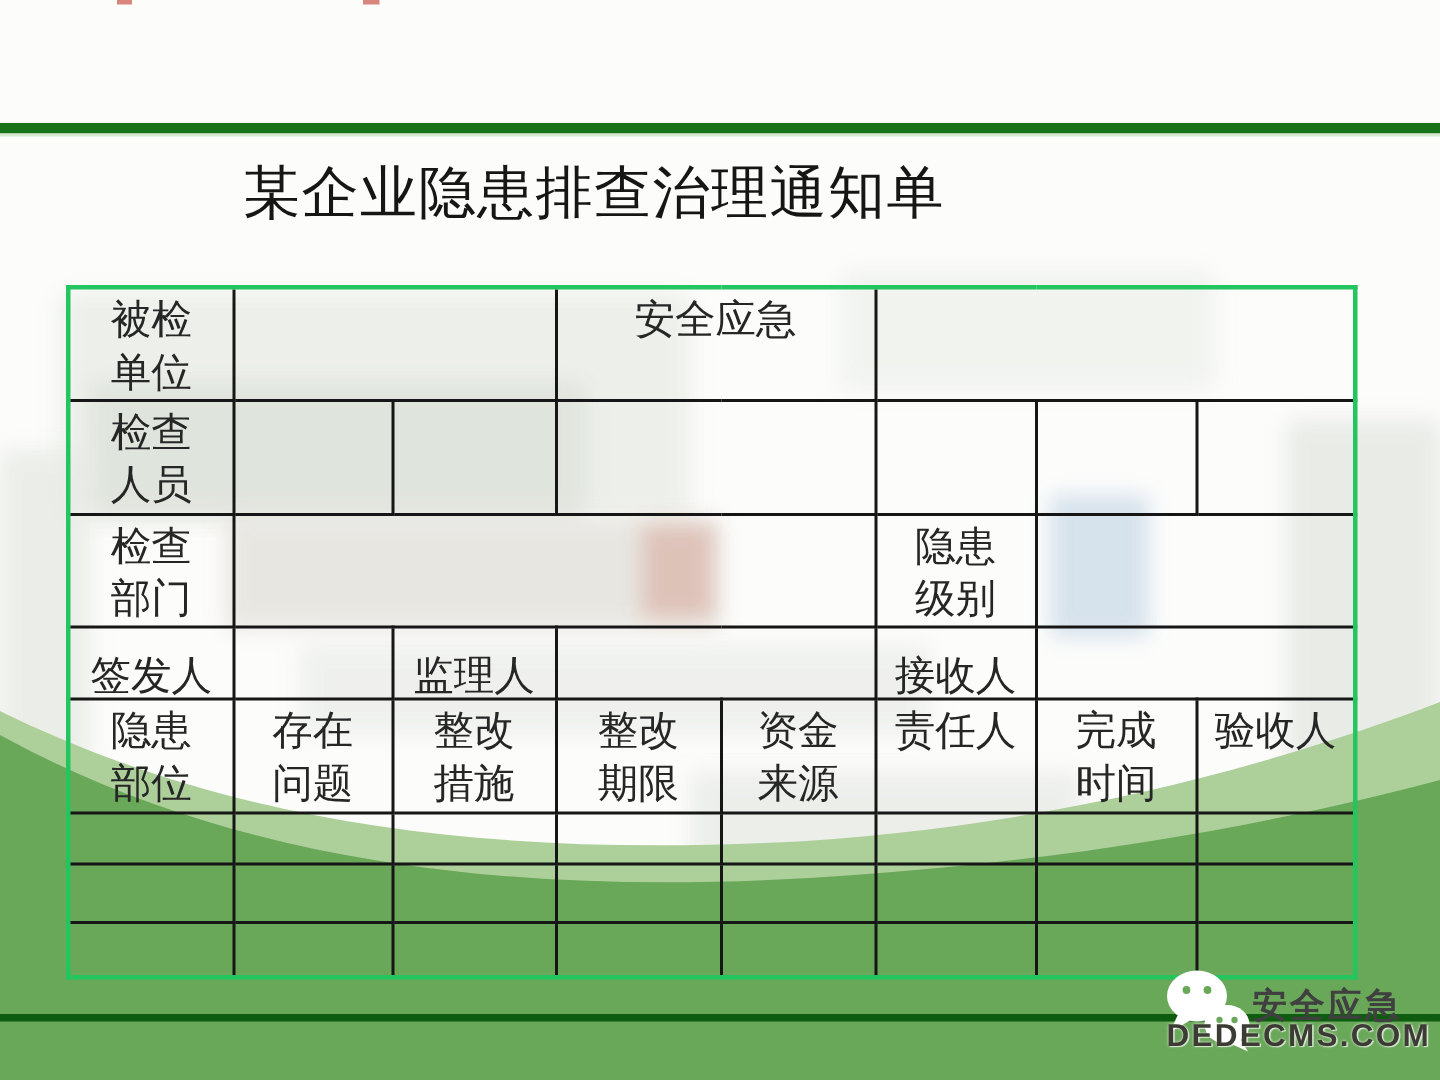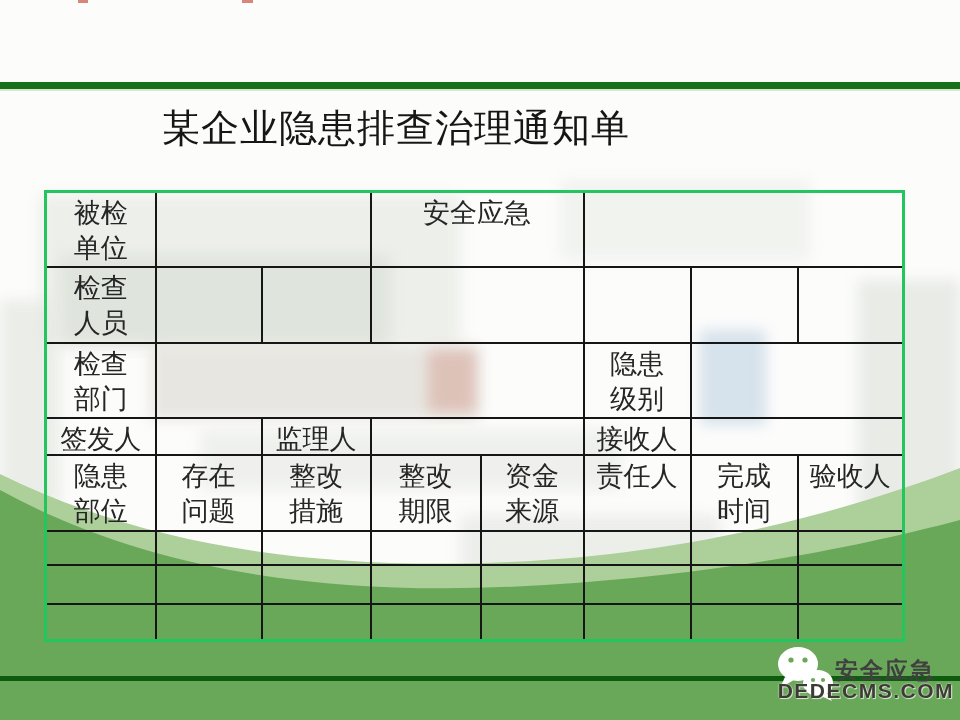--- a/index.html
+++ b/index.html
@@ -44,21 +44,21 @@
   table.form td{
     border:2px solid #161616;
     text-align:center;vertical-align:top;
     padding:3px 4px 0 4px;
     font-size:27px;line-height:35px;color:#262626;
     white-space:pre-line;overflow:hidden;
   }
   tr.r1{height:75px;} tr.r2{height:76px;} tr.r3{height:74px;}
   tr.r4{height:37px;} tr.r5{height:76px;}
   tr.r6{height:34px;} tr.r7{height:39px;} tr.r8{height:36px;}
-  tr.r4 td{vertical-align:middle;padding-top:4px;line-height:30px;}
+  tr.r4 td{vertical-align:middle;padding-top:16px;line-height:30px;}
   
   .footer{position:absolute;inset:0;z-index:5;pointer-events:none;}
   .wechat-icon{position:absolute;left:776px;top:644px;width:60px;height:58px;}
   .brand{
     position:absolute;left:835px;top:655px;width:125px;
     font-size:23px;font-weight:700;color:#404040;letter-spacing:2px;white-space:nowrap;
   }
   .watermark{
     position:absolute;right:6px;top:683px;width:200px;text-align:right;
     color:#3c3c34;font-weight:700;

